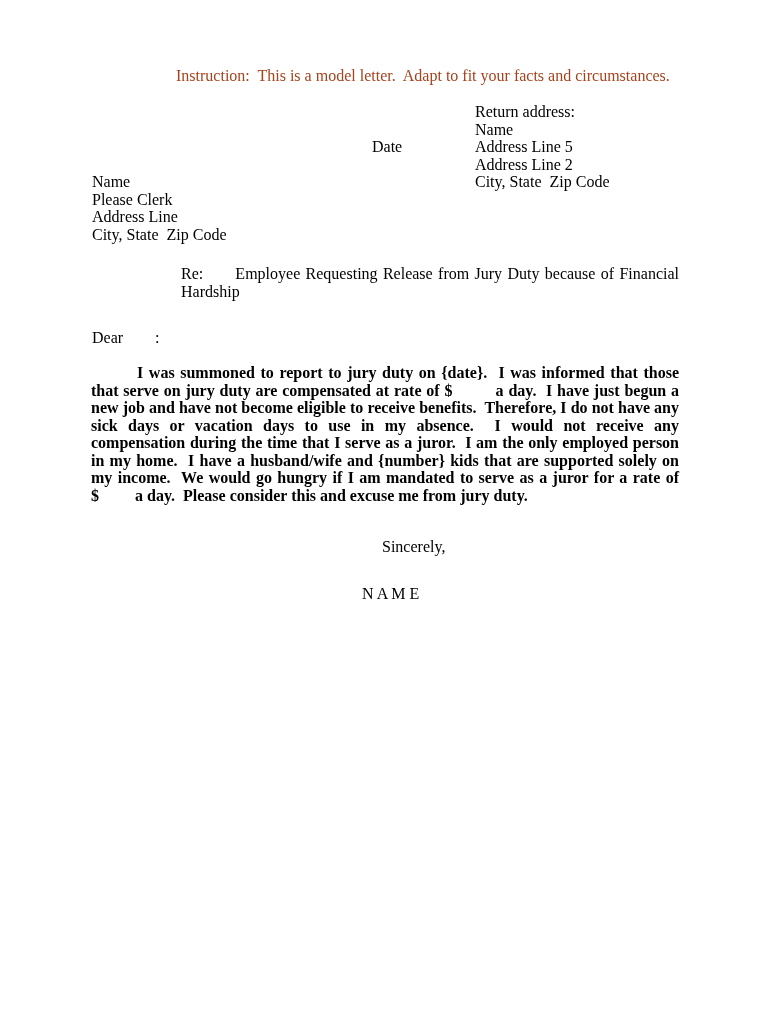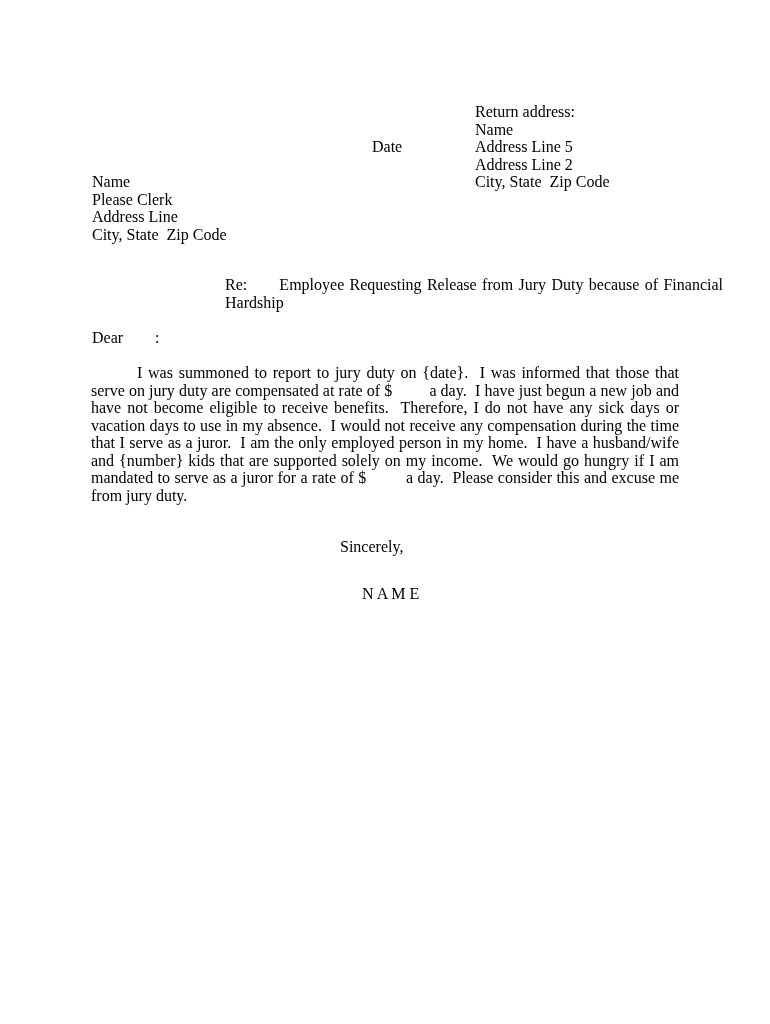--- a/index.html
+++ b/index.html
@@ -32,55 +32,56 @@
     top: 138px;
     left: 372px;
   }
   .recipient-block {
     position: absolute;
     top: 173px;
     left: 92px;
   }
   .re-line {
     position: absolute;
-    top: 276px;
+    top: 265px;
     left: 181px;
     width: 498px;
     text-align: justify;
-    margin-left: 44px;
   }
   .salutation {
     position: absolute;
     top: 329px;
     left: 92px;
   }
   .letter-body {
     position: absolute;
     top: 364px;
     left: 91px;
     width: 588px;
     text-align: justify;
     text-indent: 46px;
+    font-weight: bold;
   }
   .closing {
     position: absolute;
     top: 538px;
-    left: 340px;
+    left: 382px;
   }
   .signature {
     position: absolute;
     top: 585px;
     left: 362px;
   }
 </style>
 </head>
 <body>
 
 <div class="page">
 
+  <div class="instruction">Instruction:&nbsp; This is a model letter.&nbsp; Adapt to fit your facts and circumstances.</div>
 
   <div class="return-block">
     <div>Return address:</div>
     <div>Name</div>
     <div>Address Line 5</div>
     <div>Address Line 2</div>
     <div>City, State&nbsp; Zip Code</div>
   </div>
 
   <div class="date-label">Date</div>

